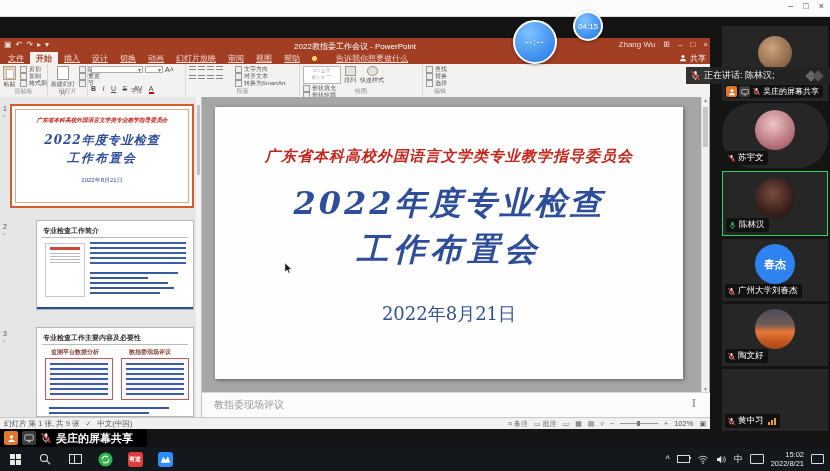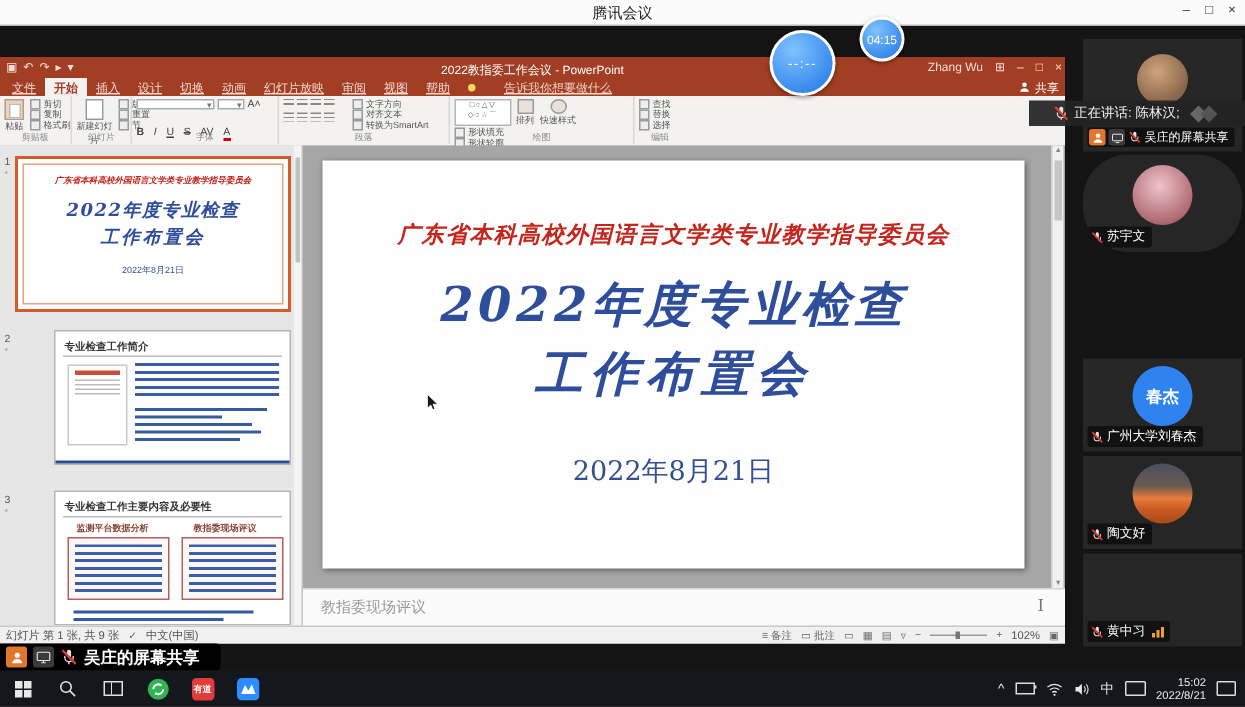--- a/index.html
+++ b/index.html
@@ -115,33 +115,32 @@
 
   
   .tile{position:absolute;left:722px;width:106px;background:#262626;overflow:hidden;z-index:3;}
   .avatar{position:absolute;left:50%;transform:translateX(-50%);border-radius:50%;}
   .avatar.bluec{background:#2e83f0;color:#fff;font-size:11px;font-weight:bold;display:flex;align-items:center;justify-content:center;}
   .tlabel{position:absolute;left:3px;bottom:3px;background:rgba(0,0,0,.55);border-radius:2px;padding:1px 4px 1px 2px;display:flex;align-items:center;gap:2px;font-size:8.5px;color:#fff;white-space:nowrap;}
   .bars{display:inline-flex;align-items:flex-end;gap:1px;margin-left:2px;}
   .bars i{width:2px;background:#f0a030;display:block;}
 
   
-  .banner{position:absolute;left:686px;top:67px;width:144px;height:17px;background:rgba(35,35,35,.93);display:flex;align-items:center;gap:3px;padding:0 16px;box-sizing:border-box;z-index:10;font-size:9px;color:#efefef;}
+  .banner{position:absolute;left:686px;top:67px;width:144px;height:17px;background:rgba(35,35,35,.93);display:flex;align-items:center;gap:3px;padding:0 4px;box-sizing:border-box;z-index:10;font-size:9px;color:#efefef;}
   .wm{margin-left:auto;position:relative;width:22px;height:12px;opacity:.45;}
   .wm i{position:absolute;width:8px;height:8px;background:#bbb;transform:rotate(45deg);top:2px;}
   .wm i:first-child{left:3px;}
   .wm i:last-child{left:10px;background:#8f8f8f;}
 </style>
 </head>
 <body>
 
 <div class="screen">
 
   <div class="osbar">
-    <div class="osbar-title">腾讯会议</div>
     <div class="osbar-ctrls">
       <span>–</span>
       <span>□</span>
       <span>×</span>
     </div>
   </div>
 
   <div class="timer timer-lg">
       <span>--:--</span>
     </div>
@@ -484,20 +483,31 @@
     <div class="tlabel">
       <svg viewBox="0 0 12 12" width="9" height="9">
           <rect x="4.6" y="1.2" width="2.8" height="5.2" rx="1.4" fill="#e6e6e6"></rect>
           <path d="M3.2 5.4v1a2.8 2.8 0 0 0 5.6 0v-1" fill="none" stroke="#e6e6e6" stroke-width="0.9"></path>
           <line x1="1.6" y1="1.4" x2="10.4" y2="10.6" stroke="#e23b30" stroke-width="1.5"></line>
         </svg>
       <span>苏宇文</span>
     </div>
   </div>
 
+  <div class="tile" style="top:171px;height:65px;border:1px solid #2bd46c;box-sizing:border-box;">
+    <div class="avatar" style="top:6px;width:40px;height:40px;background:radial-gradient(circle at 45% 40%,#7a4a40,#38201a 60%,#1c110d);"></div>
+    <div class="tlabel">
+      <svg viewBox="0 0 12 12" width="9" height="9">
+          <rect x="4.6" y="1.2" width="2.8" height="5.2" rx="1.4" fill="#39d470"></rect>
+          <path d="M3.2 5.4v1a2.8 2.8 0 0 0 5.6 0v-1" fill="none" stroke="#39d470" stroke-width="0.9"></path>
+          <line x1="6" y1="9.4" x2="6" y2="10.8" stroke="#39d470" stroke-width="0.9"></line>
+        </svg>
+      <span>陈林汉</span>
+    </div>
+  </div>
 
   <div class="tile" style="top:304px;height:62px;">
     <div class="avatar" style="top:5px;width:40px;height:40px;background:linear-gradient(#4a4f5e 0%,#6b5a52 38%,#e87a3a 58%,#c75a20 78%,#a84818 100%);"></div>
     <div class="tlabel">
       <svg viewBox="0 0 12 12" width="9" height="9">
           <rect x="4.6" y="1.2" width="2.8" height="5.2" rx="1.4" fill="#e6e6e6"></rect>
           <path d="M3.2 5.4v1a2.8 2.8 0 0 0 5.6 0v-1" fill="none" stroke="#e6e6e6" stroke-width="0.9"></path>
           <line x1="1.6" y1="1.4" x2="10.4" y2="10.6" stroke="#e23b30" stroke-width="1.5"></line>
         </svg>
       <span>陶文好</span>

